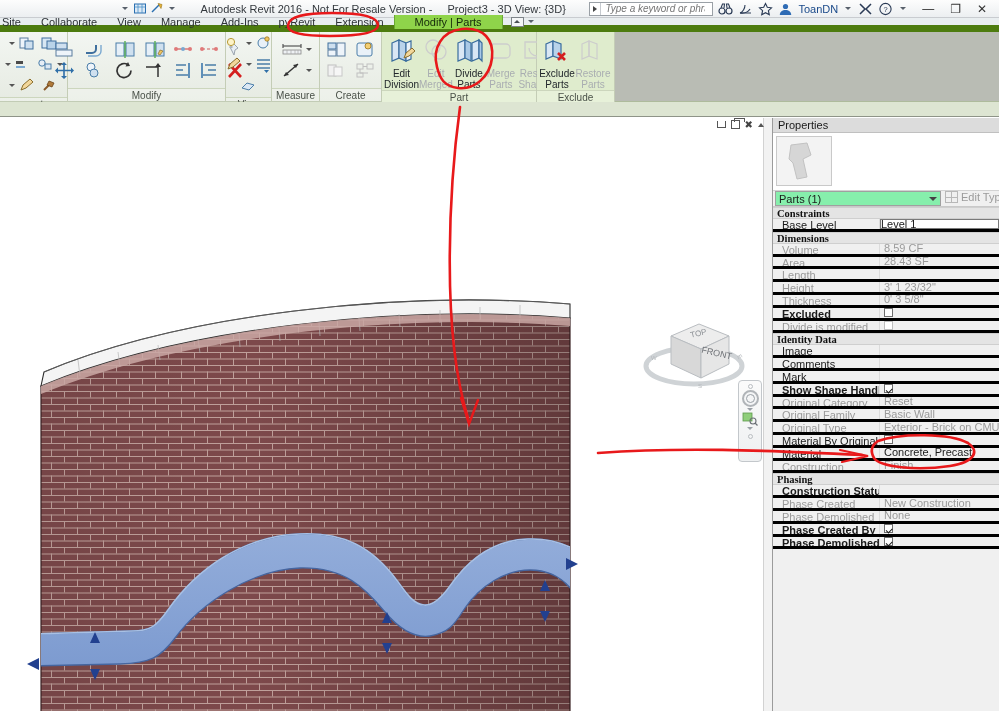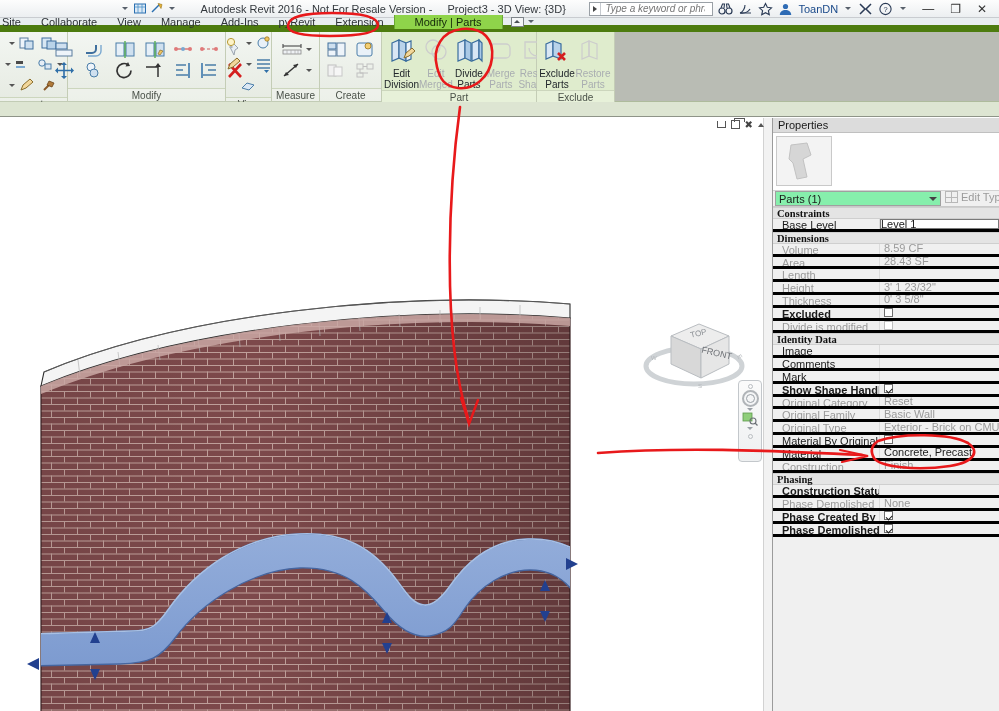--- a/index.html
+++ b/index.html
@@ -929,20 +929,24 @@
         <span class="pname">Construction</span>
         <span class="pval">Finish</span>
       </div>
 
       <div class="grp">Phasing</div>
       <div class="prow bold">
         <span class="pname">Construction Status</span>
         <span class="pval"></span>
       </div>
       <div class="prow dim">
+        <span class="pname">Phase Created</span>
+        <span class="pval">New Construction</span>
+      </div>
+      <div class="prow dim">
         <span class="pname">Phase Demolished</span>
         <span class="pval">None</span>
       </div>
       <div class="prow bold">
         <span class="pname">Phase Created By Original</span>
         <span class="pval">
           <span class="cbx on"></span>
         </span>
       </div>
       <div class="prow bold">

